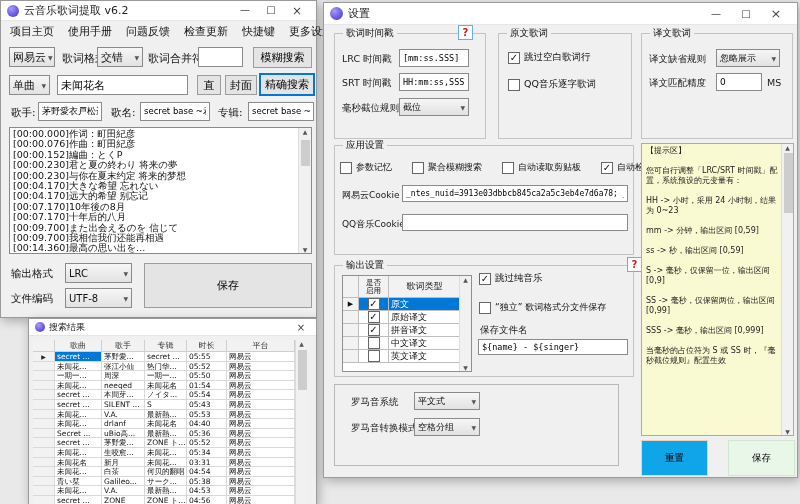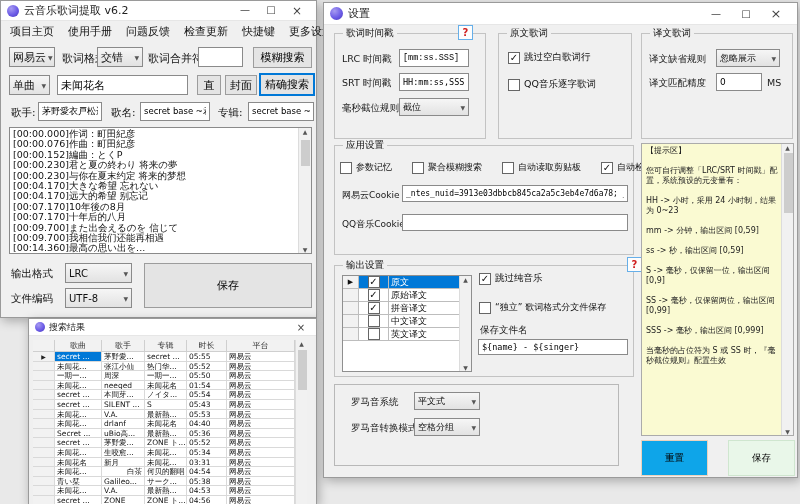--- a/index.html
+++ b/index.html
@@ -264,21 +264,21 @@
           <div class="rc sel"></div>
           <div class="rc" style="width: 47px;">未闻花名</div>
           <div class="rc" style="width: 43px;">新月</div>
           <div class="rc" style="width: 42px;">未闻花...</div>
           <div class="rc" style="width: 40px;">03:31</div>
           <div class="rc" style="width: 68px;">网易云</div>
         </div>
         <div class="rrow">
           <div class="rc sel"></div>
           <div class="rc" style="width: 47px;">未闻花...</div>
-          <div class="rc" style="width: 43px; text-align: right;">白茶</div>
+          <div class="rc" style="width: 43px;">白茶</div>
           <div class="rc" style="width: 42px;">何贝的翻唱</div>
           <div class="rc" style="width: 40px;">04:54</div>
           <div class="rc" style="width: 68px;">网易云</div>
         </div>
         <div class="rrow">
           <div class="rc sel"></div>
           <div class="rc" style="width: 47px;">青い栞</div>
           <div class="rc" style="width: 43px;">Galileo...</div>
           <div class="rc" style="width: 42px;">サーク...</div>
           <div class="rc" style="width: 40px;">05:38</div>
@@ -318,21 +318,21 @@
       <span class="wbtn" style="width:30px;font-size:10px;line-height:22px">□</span>
       <span class="wbtn" style="width:30px;font-size:13px;line-height:22px">×</span>
     </span>
   </header>
 
   <div class="grp" style="left:10px;top:30px;width:152px;height:106px">
     <span class="legend">歌词时间戳</span>
   </div>
   <div class="helpbtn" style="left:134px;top:22px">?</div>
   <span class="s-lbl" style="left:18px;top:50px">LRC 时间戳</span>
-  <input class="tinput mono" style="left: 75px; top: 46px; width: 70px; height: 18px; font-size: 8.5px; font-family: Liberation Mono, monospace;" readonly="" value="[mm:ss.SSS]">
+  <input class="tinput mono" style="left: 75px; top: 46px; width: 70px; height: 18px; font-size: 8.5px;" readonly="" value="[mm:ss.SSS]">
   <span class="s-lbl" style="left:18px;top:74px">SRT 时间戳</span>
   <input class="tinput mono" style="left: 75px; top: 70px; width: 70px; height: 18px; font-size: 8.5px;" readonly="" value="HH:mm:ss,SSS">
   <span class="s-lbl" style="left:18px;top:99px">毫秒截位规则</span>
   <div class="combo" style="left:75px;top:95px;width:70px;height:18px;font-size:9px">
     <span>截位</span>
     <span class="arr">▼</span>
   </div>
 
   <div class="grp" style="left:174px;top:30px;width:134px;height:106px">
     <span class="legend">原文歌词</span>
@@ -382,20 +382,26 @@
   <span class="s-lbl" style="left:18px;top:186px;font-size:9px">网易云Cookie</span>
   <input class="tinput mono" style="left: 78px; top: 182px; width: 226px; height: 17px; font-size: 8px;" readonly="" value="_ntes_nuid=3913e03dbbcb845ca2a5c3eb4e7d6a78; _antanal">
   <span class="s-lbl" style="left:18px;top:215px;font-size:9px">QQ音乐Cookie</span>
   <input class="tinput mono" style="left: 78px; top: 211px; width: 226px; height: 17px; font-size: 8px;" readonly="" value="">
 
   <div class="grp" style="left:10px;top:262px;width:300px;height:112px">
     <span class="legend">输出设置</span>
   </div>
   <div class="helpbtn" style="left:303px;top:254px">?</div>
   <div class="otable" style="left:18px;top:272px;width:130px;height:97px">
+    <div class="ohead">
+      <div class="oc c0"></div>
+      <div class="oc c1">是否
+启用</div>
+      <div class="oc c2">歌词类型</div>
+    </div>
     <div id="output-table-body">
         <div class="orow osel">
           <div class="oc c0">▶</div>
           <div class="oc c1">
             <span class="cb on">✓</span>
           </div>
           <div class="oc c2">原文</div>
         </div>
         <div class="orow">
           <div class="oc c0"></div>

